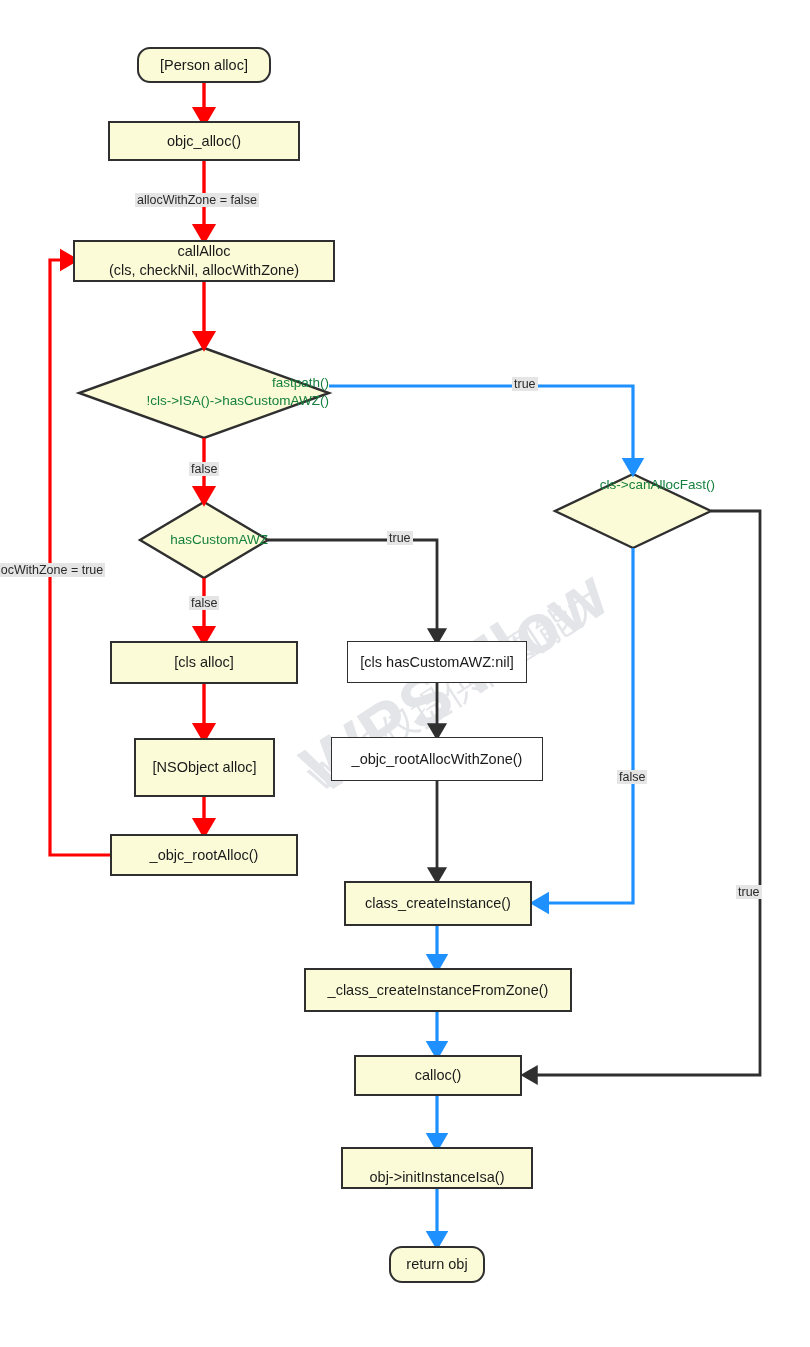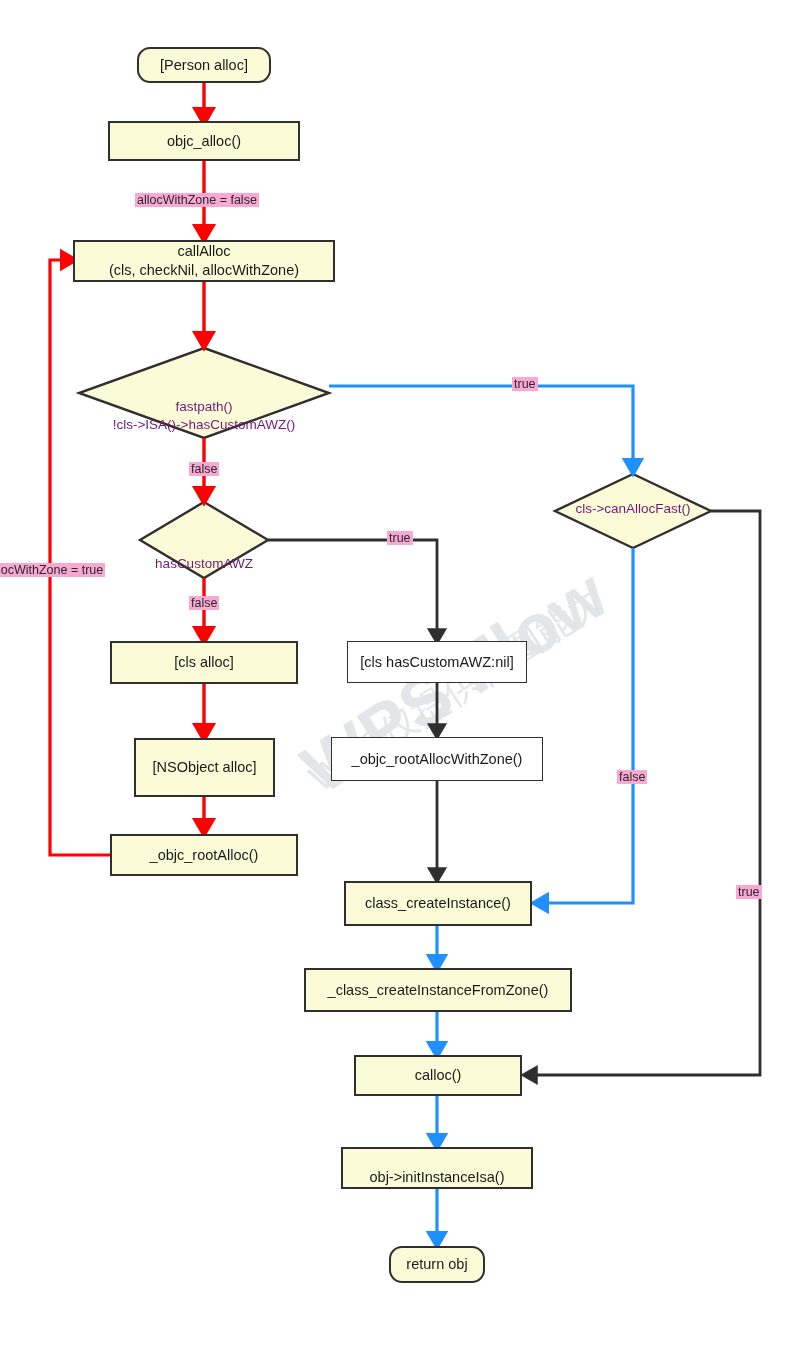--- a/index.html
+++ b/index.html
@@ -83,37 +83,36 @@
   .node.box {
     border-radius: 0;
   }
   .node-label { display: block; }
   .node-label .l2 { display: block; }
 
   
   .diamond-label {
     position: absolute;
     z-index: 4;
-    text-align: center;
-    color: #701a75;
+    text-align: right;
+    color: #15803d;
     font-size: 13.5px;
     line-height: 1.3;
     white-space: nowrap;
     pointer-events: none;
-    margin-top: 24px;
   }
   .diamond-label .l2 { display: block; }
 
   
   .edge-label {
     position: absolute;
     z-index: 4;
     font-size: 12.5px;
     color: #2a2a2a;
-    background: #f9a8d4;
+    background: #e5e5e5;
     padding: 0 2px;
     white-space: nowrap;
   }
 </style>
 </head>
 <body>
 
 <div id="canvas">
 
   <div id="watermark">

